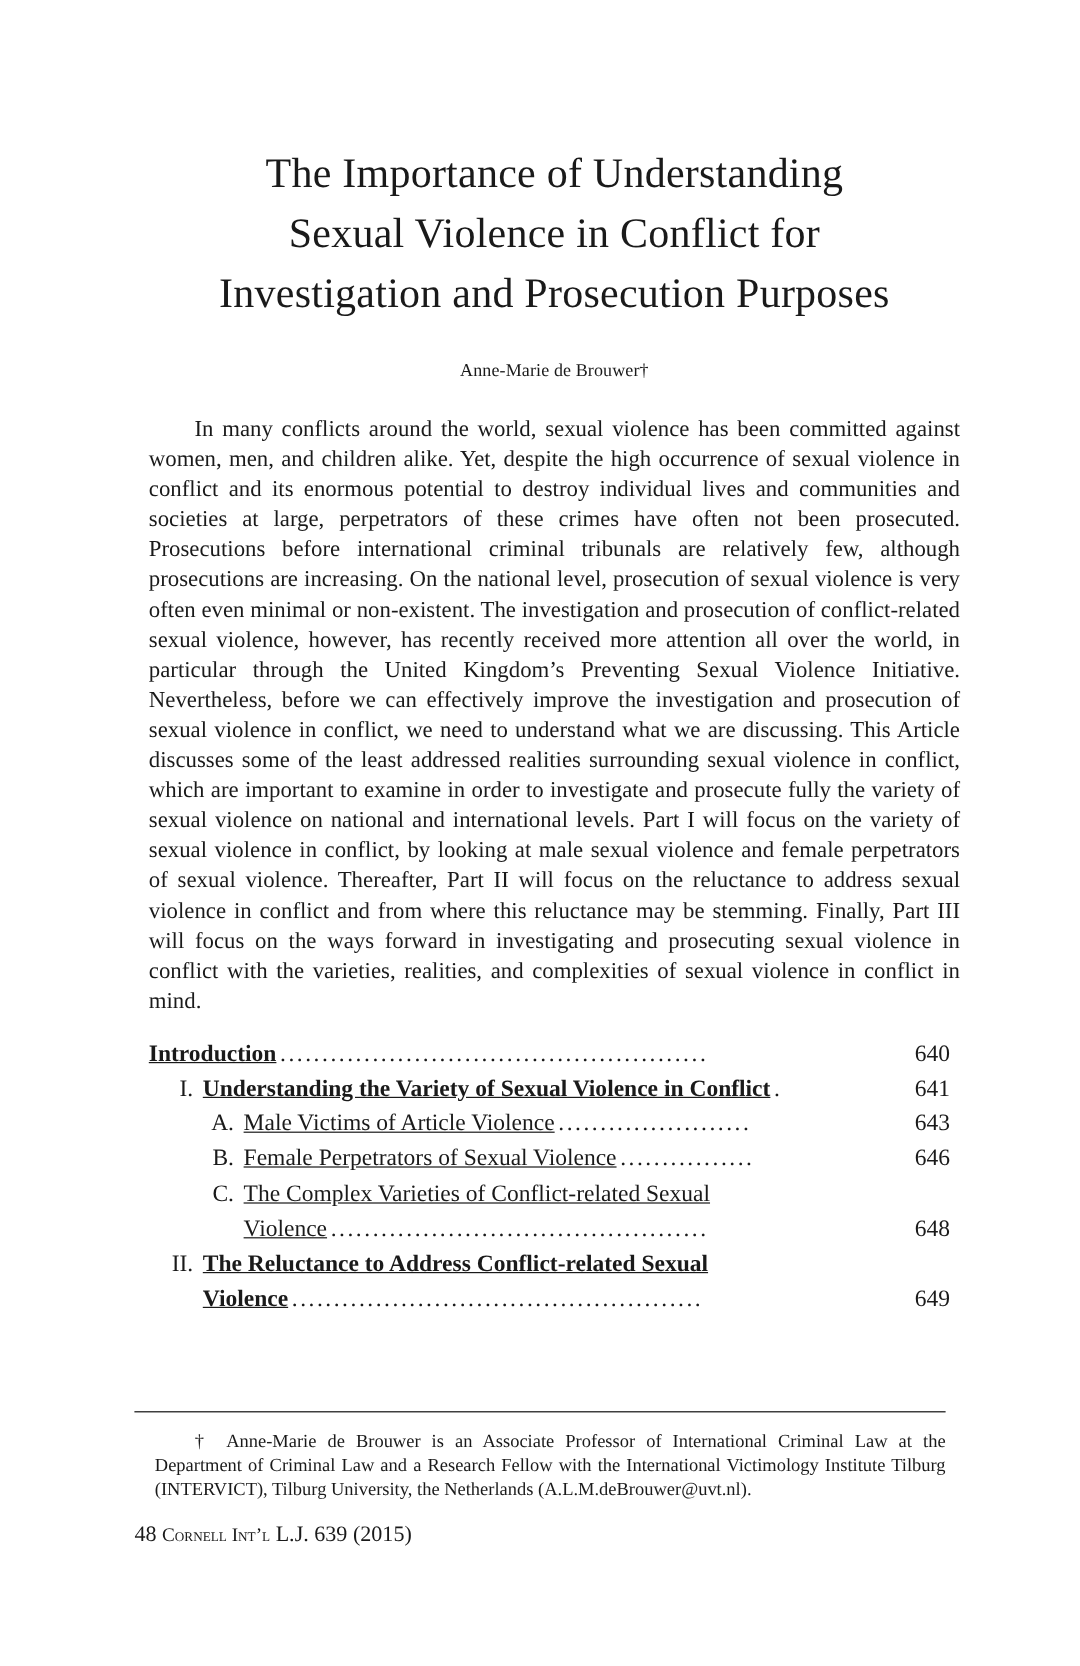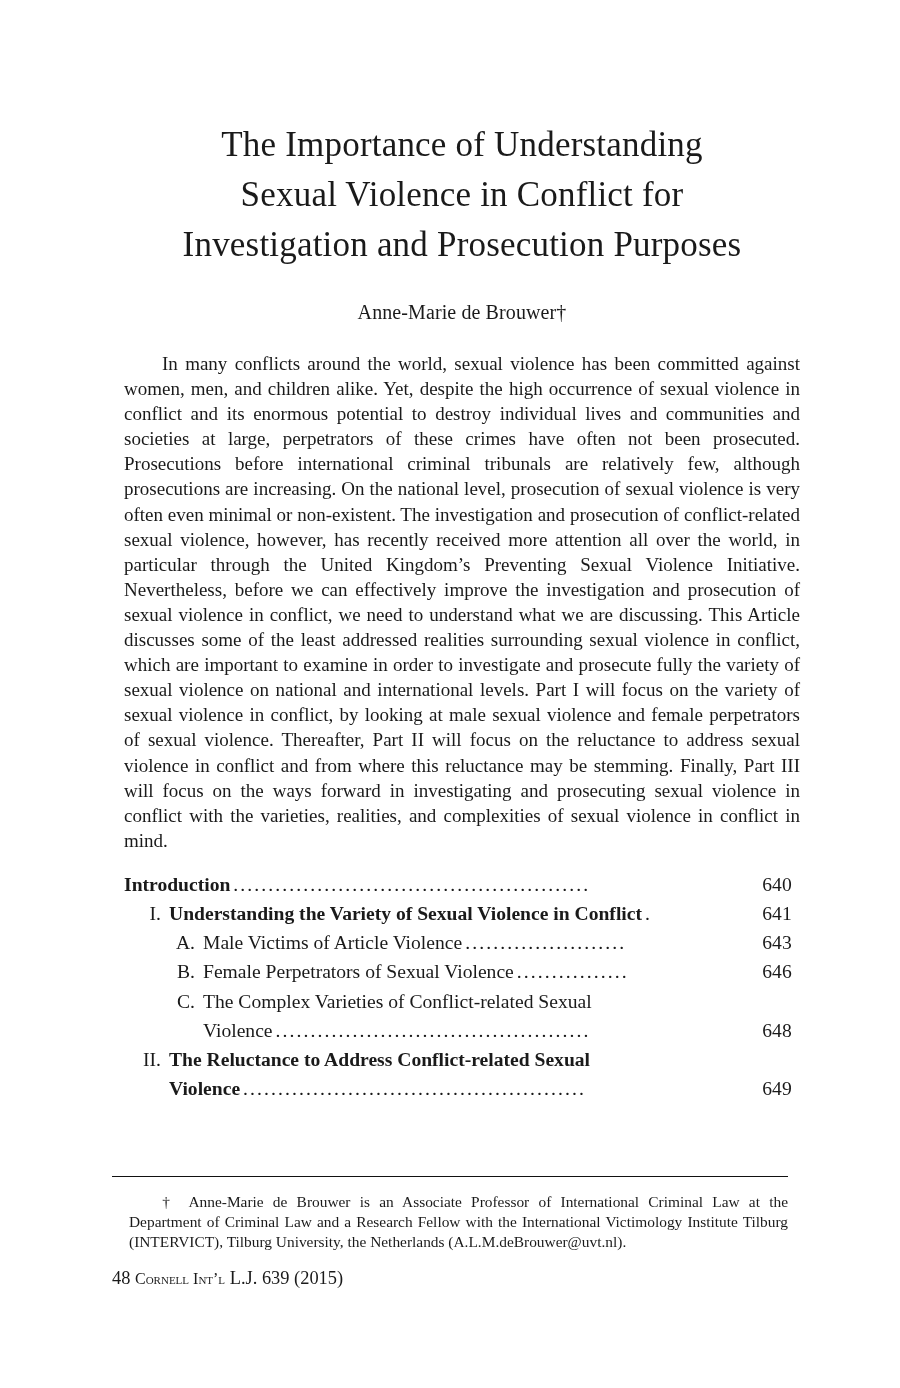--- a/index.html
+++ b/index.html
@@ -38,21 +38,21 @@
     letter-spacing: 0.2px;
     font-weight: normal;
     margin: 0;
     padding: 0;
   }
   .title-line { display: block; }
 
   
   .author {
     text-align: center;
-    font-size: 20px;
+    font-size: 15px;
     margin-top: 31px;
     letter-spacing: 0.1px;
   }
 
   
   .abstract {
     margin-top: 27px;
     font-size: 19px;
     line-height: 25.1px;
     text-align: justify;
@@ -79,20 +79,21 @@
   }
   .toc-body {
     flex: 1 1 auto;
     min-width: 0;
     display: flex;
     align-items: baseline;
   }
   .toc-label {
     flex: 0 0 auto;
     white-space: normal;
+    text-decoration: underline;
   }
   .toc-leader {
     flex: 1 1 auto;
     overflow: hidden;
     white-space: nowrap;
     letter-spacing: 2.1px;
     font-size: 19.6px;
     margin: 0 2px 0 3px;
     color: #1a1a1a;
   }

